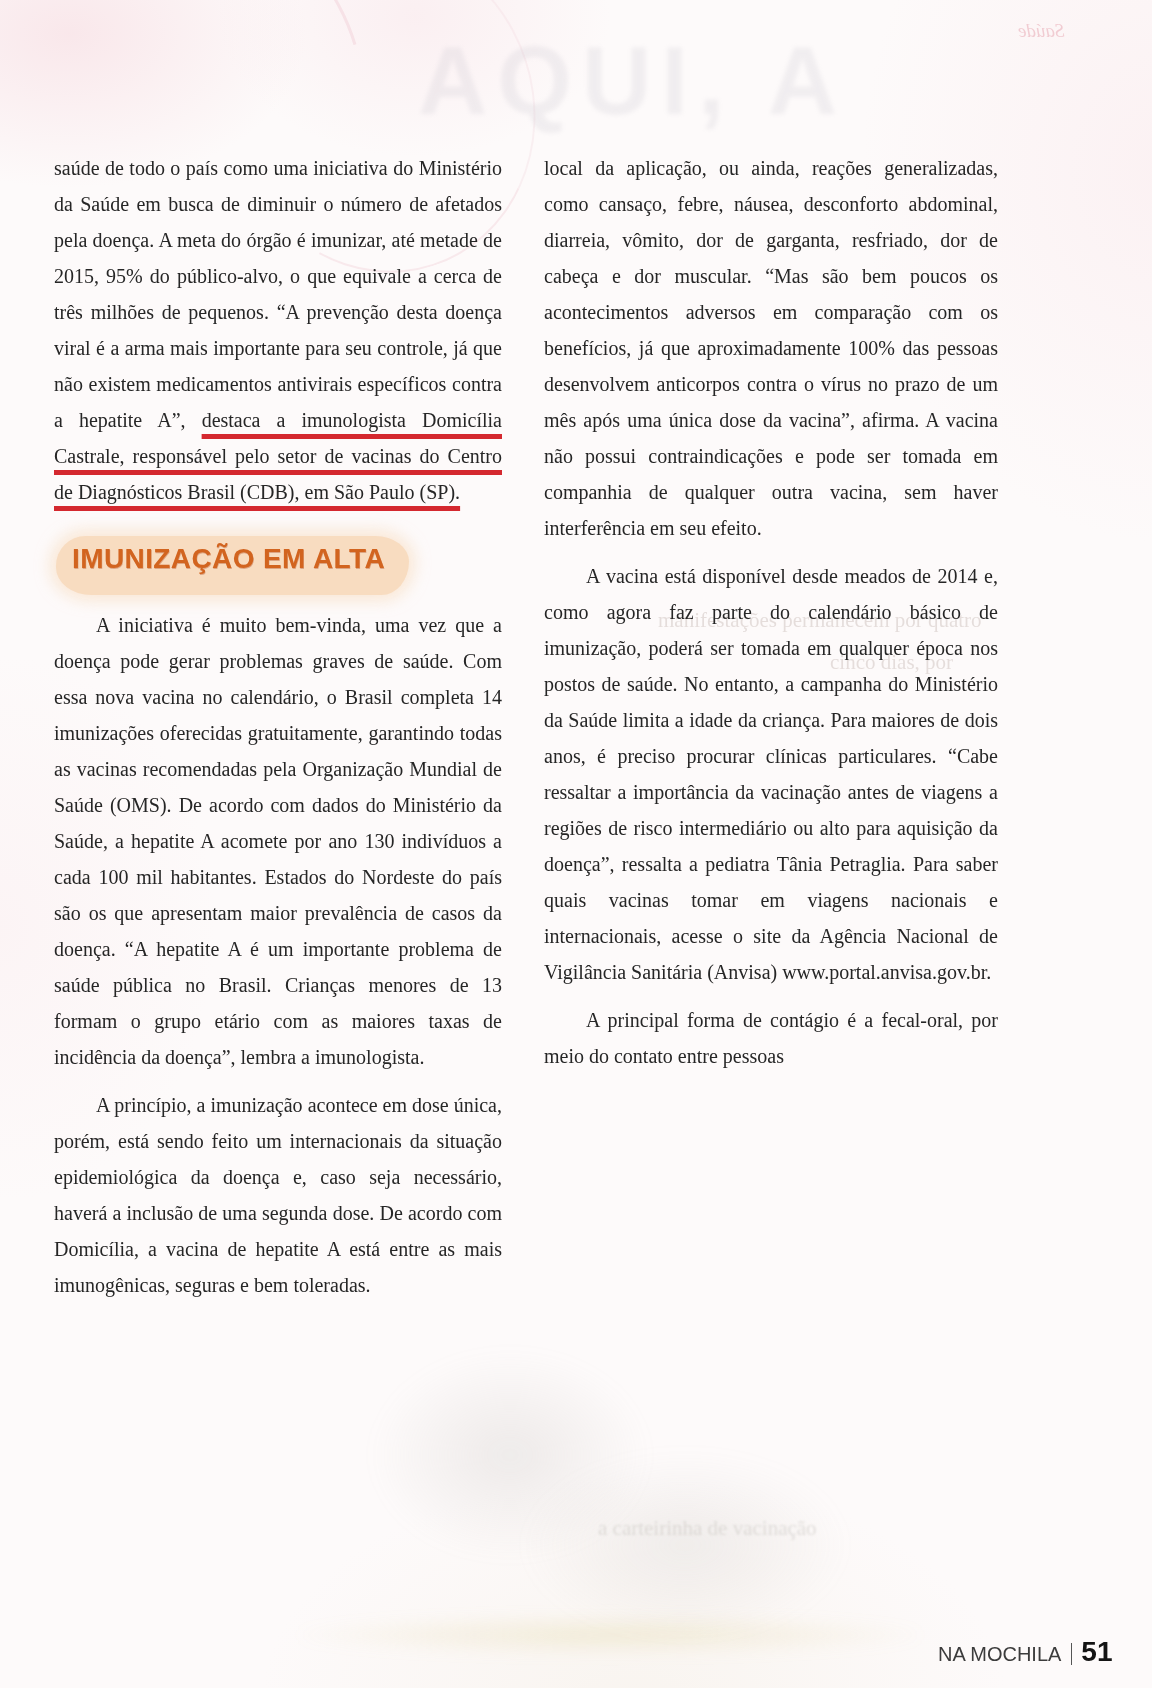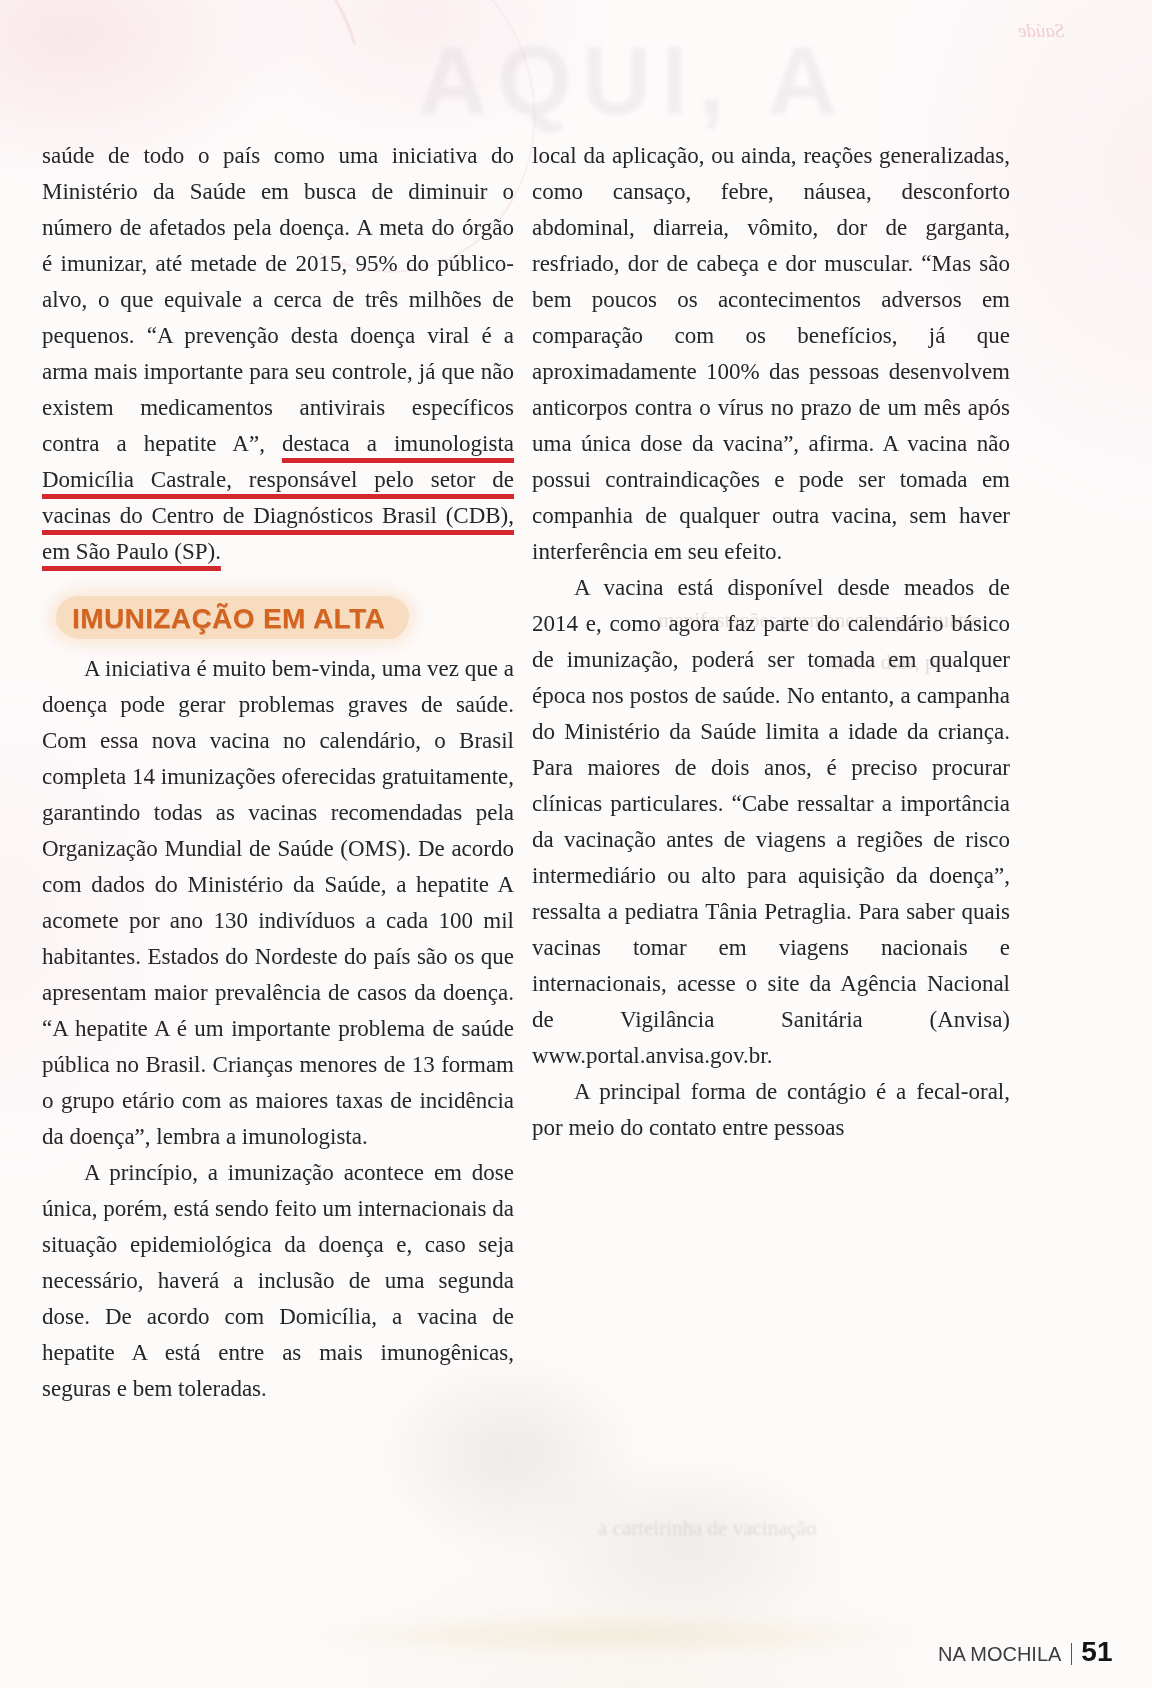--- a/index.html
+++ b/index.html
@@ -49,39 +49,39 @@
   .bleed-2{left:830px;top:650px;font-size:21px;opacity:0.33;filter:blur(0.7px);}
   .bleed-3{left:598px;top:1516px;font-size:21px;opacity:0.30;filter:blur(0.8px);color:#a8a49c;}
   .bleed-4{left:1018px;top:20px;font-size:19px;font-style:italic;color:#e49aa7;
     opacity:0.45;transform:scaleX(-1);filter:blur(0.5px);}
 
   
   .column{position:absolute;top:138px;}
   .col-left{left:42px;width:472px;}
   .col-right{left:532px;width:478px;}
   p.body-text{
-    margin:0;
-    font-size:23px;line-height:36px;
+    margin:12px;
+    font-size:20px;line-height:36px;
     text-align:justify;
   }
   p.indent{text-indent:42px;}
   .underline-red{
     text-decoration:underline;
     text-decoration-color:#d4282f;
     text-decoration-thickness:4.5px;
     text-underline-offset:7px;
     text-decoration-skip-ink:none;
   }
 
   
   .section-head{margin:26px 0 12px 14px;}
   .head-blob{
     display:inline-block;
     background:#f8dcc0;
-    padding:7px 24px 4px 16px;
+    padding:7px 24px 20px 16px;
     border-radius:30px 34px 28px 36px / 30px 26px 34px 28px;
     box-shadow:0 0 14px 7px rgba(248,220,192,0.55);
     text-align:right;
   }
   .head-text{
     font-family:"Liberation Sans", sans-serif;
     font-weight:bold;font-size:28px;letter-spacing:0.4px;
     color:#d2641f;
     text-shadow:0.5px 0.5px 0 rgba(171,64,16,0.35);
   }

